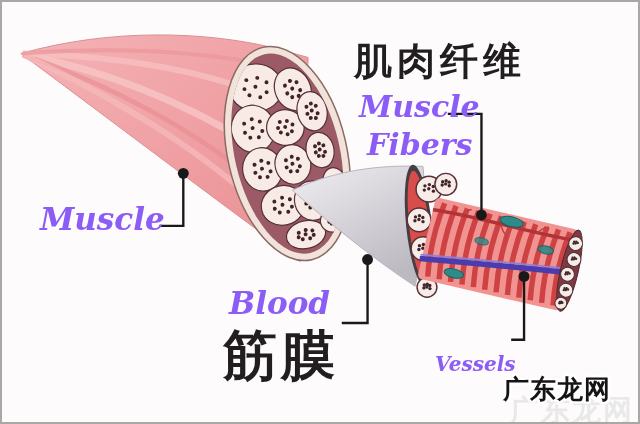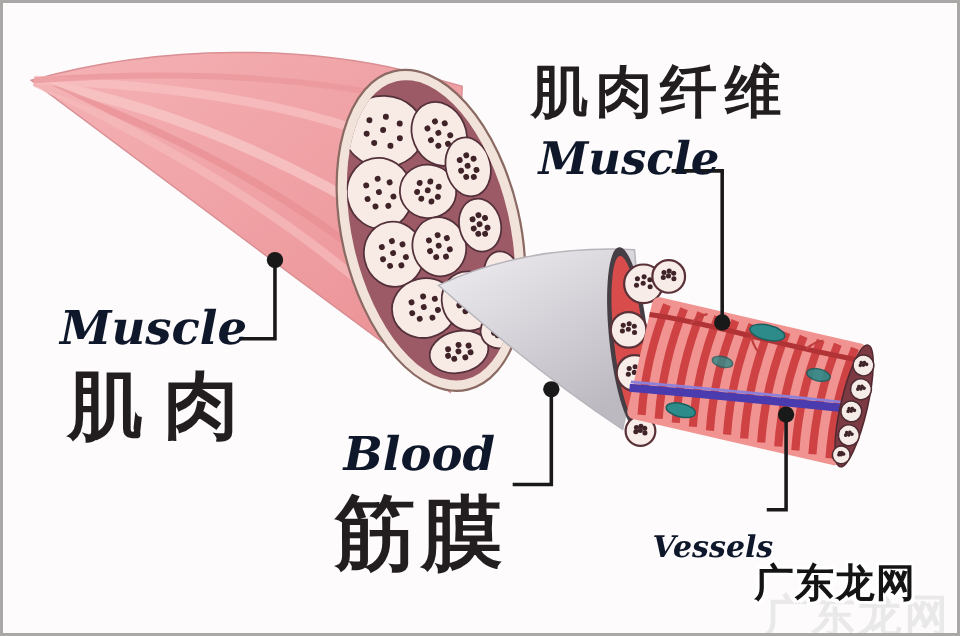--- a/index.html
+++ b/index.html
@@ -6,21 +6,21 @@
   #canvas{
     position:relative;width:640px;height:424px;overflow:hidden;
     background:#fdfbfb;
     border:2px solid #aaa7a7;box-sizing:border-box;
     font-family:"Liberation Sans",sans-serif;
     padding-left:36px;
   }
   #art{position:absolute;left:0;top:0;width:100%;height:100%;}
   .lbl{position:absolute;white-space:nowrap;line-height:1;}
   .zh{font-family:"DejaVu Serif","Liberation Serif",serif;color:#221e1f;font-weight:600;}
-  .script{font-family:"DejaVu Serif","Liberation Serif",serif;font-style:italic;font-weight:700;color:#0f172a;}
+  .script{font-family:"DejaVu Serif","Liberation Serif",serif;font-style:italic;font-weight:700;color:#8b5cf6;}
   .zh-muscle-fibers{left:352px;top:40px;font-size:38px;letter-spacing:5px;}
   .en-muscle-fibers-1{left:357px;top:90px;font-size:30px;}
   .en-muscle-fibers-2{left:365px;top:128px;font-size:30px;}
   .en-muscle{left:38px;top:202px;font-size:31px;}
   .zh-muscle{left:43px;top:243px;font-size:50px;letter-spacing:14px;}
   .en-fascia{left:227px;top:286px;font-size:31px;}
   .zh-fascia{left:221px;top:326px;font-size:54px;letter-spacing:4px;}
   .en-blood-1{left:437px;top:312px;font-size:28px;}
   .en-blood-2{left:433px;top:352px;font-size:20px;}
   .zh-blood{left:509px;top:348px;font-size:37px;letter-spacing:2px;}
@@ -359,23 +359,23 @@
     <g fill="#191919">
       <circle cx="483" cy="215" r="5.5"></circle>
       <circle cx="182" cy="173" r="5.5"></circle>
       <circle cx="368" cy="260" r="5.5"></circle>
       <circle cx="526" cy="277" r="5.5"></circle>
     </g>
   </svg>
 
   <div class="lbl zh zh-muscle-fibers">肌肉纤维</div>
   <div class="lbl script en-muscle-fibers-1">Muscle</div>
+  <div class="lbl script en-muscle-fibers-2">Fibers</div>
 
   <div class="lbl script en-muscle">Muscle</div>
-  <div class="lbl zh zh-muscle">肌肉</div>
 
   <div class="lbl script en-fascia">Blood</div>
   <div class="lbl zh zh-fascia">筋膜</div>
 
   <div class="lbl script en-blood-2">Vessels</div>
 
   <div class="lbl watermark-ghost">广东龙网</div>
   <div class="lbl watermark">广东龙网</div>
 </div>
 

